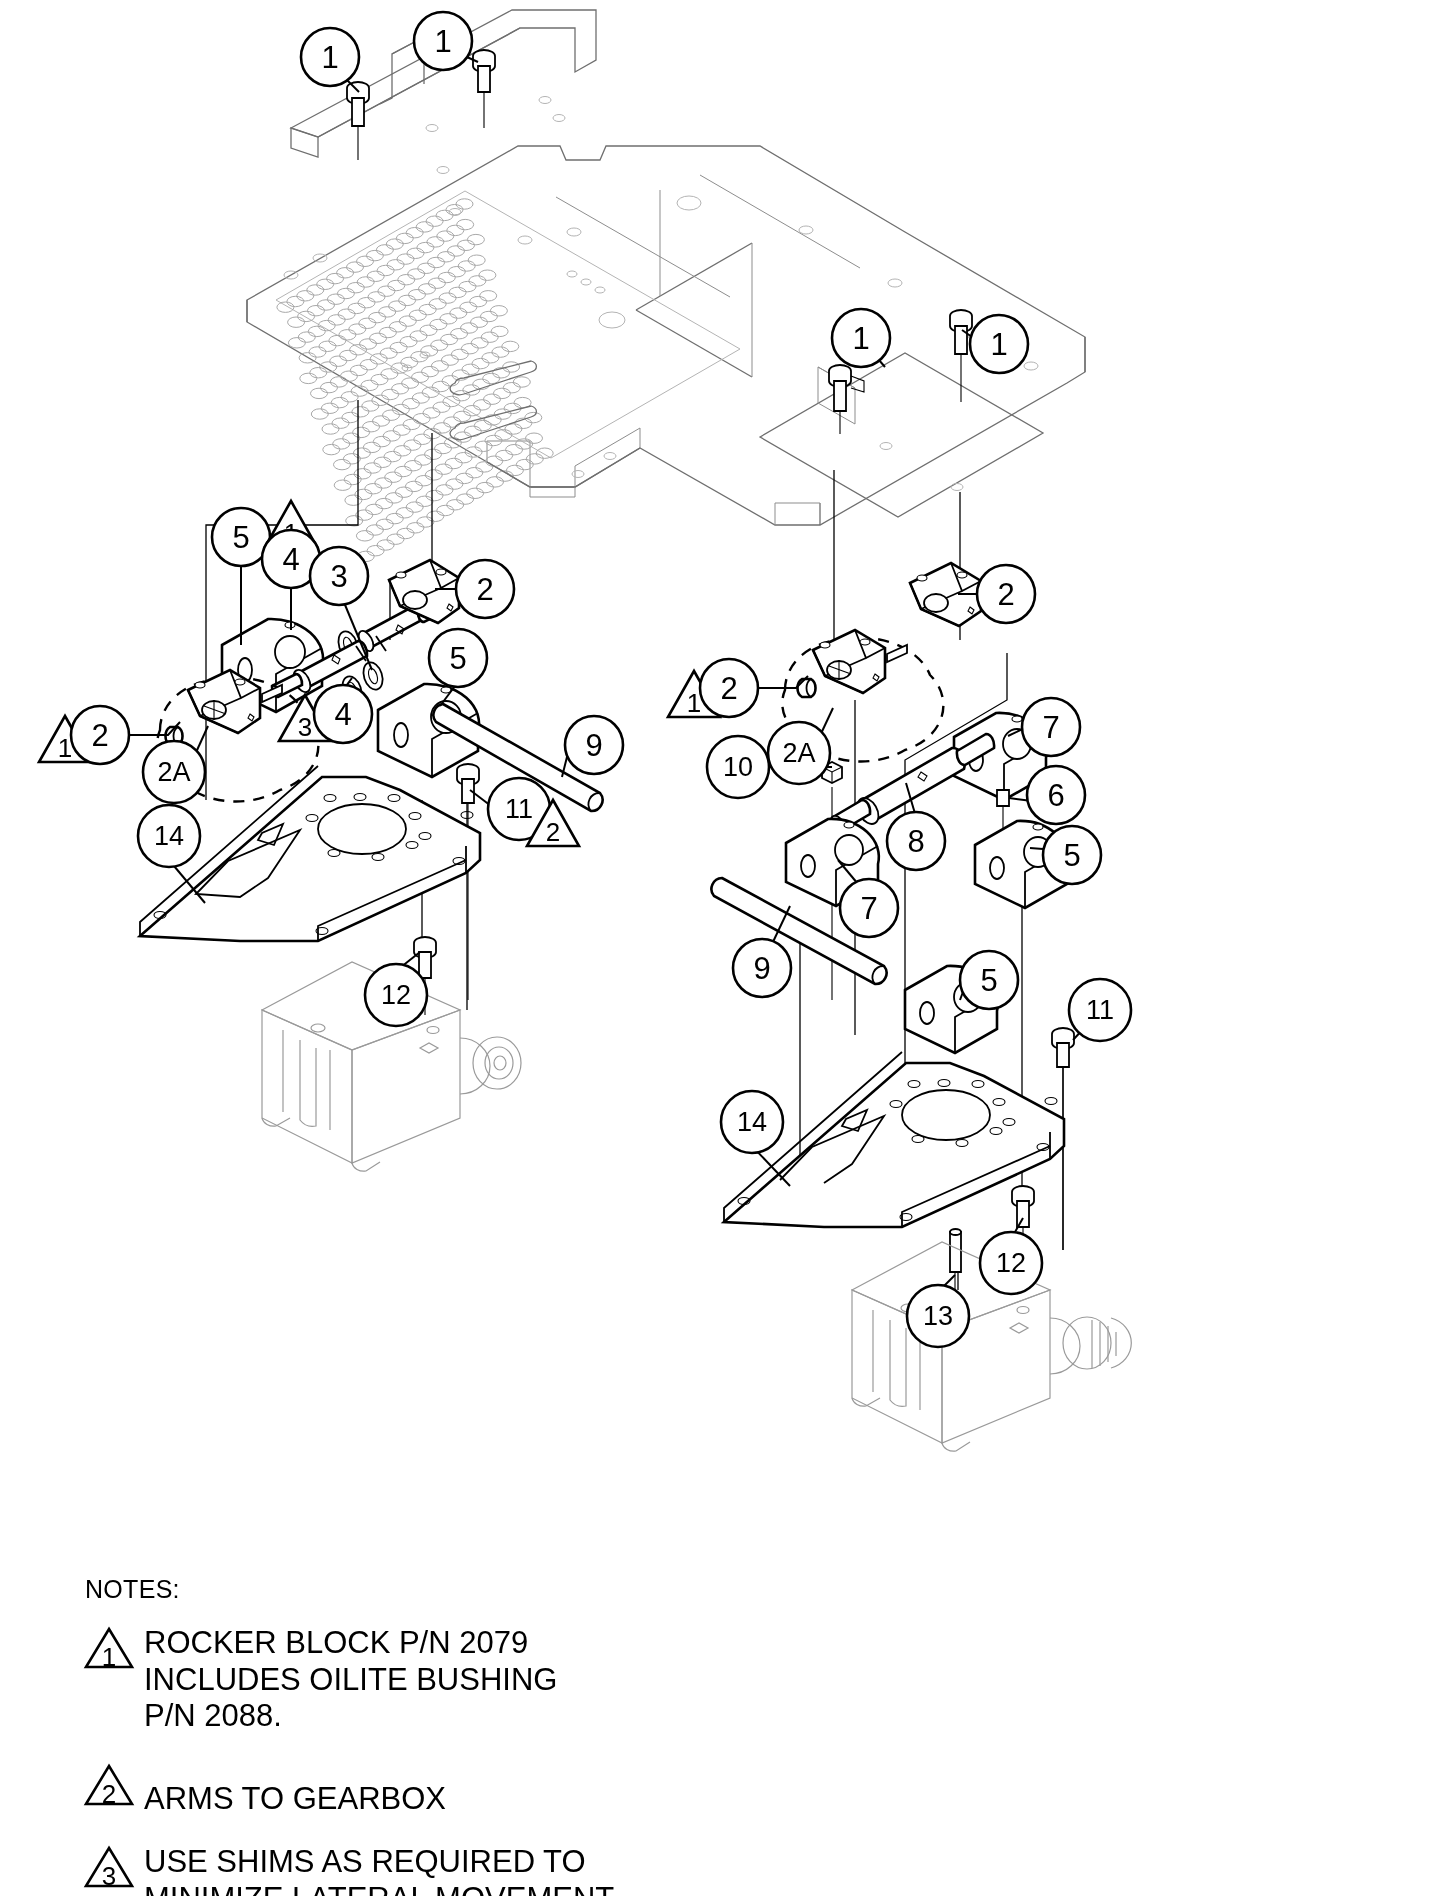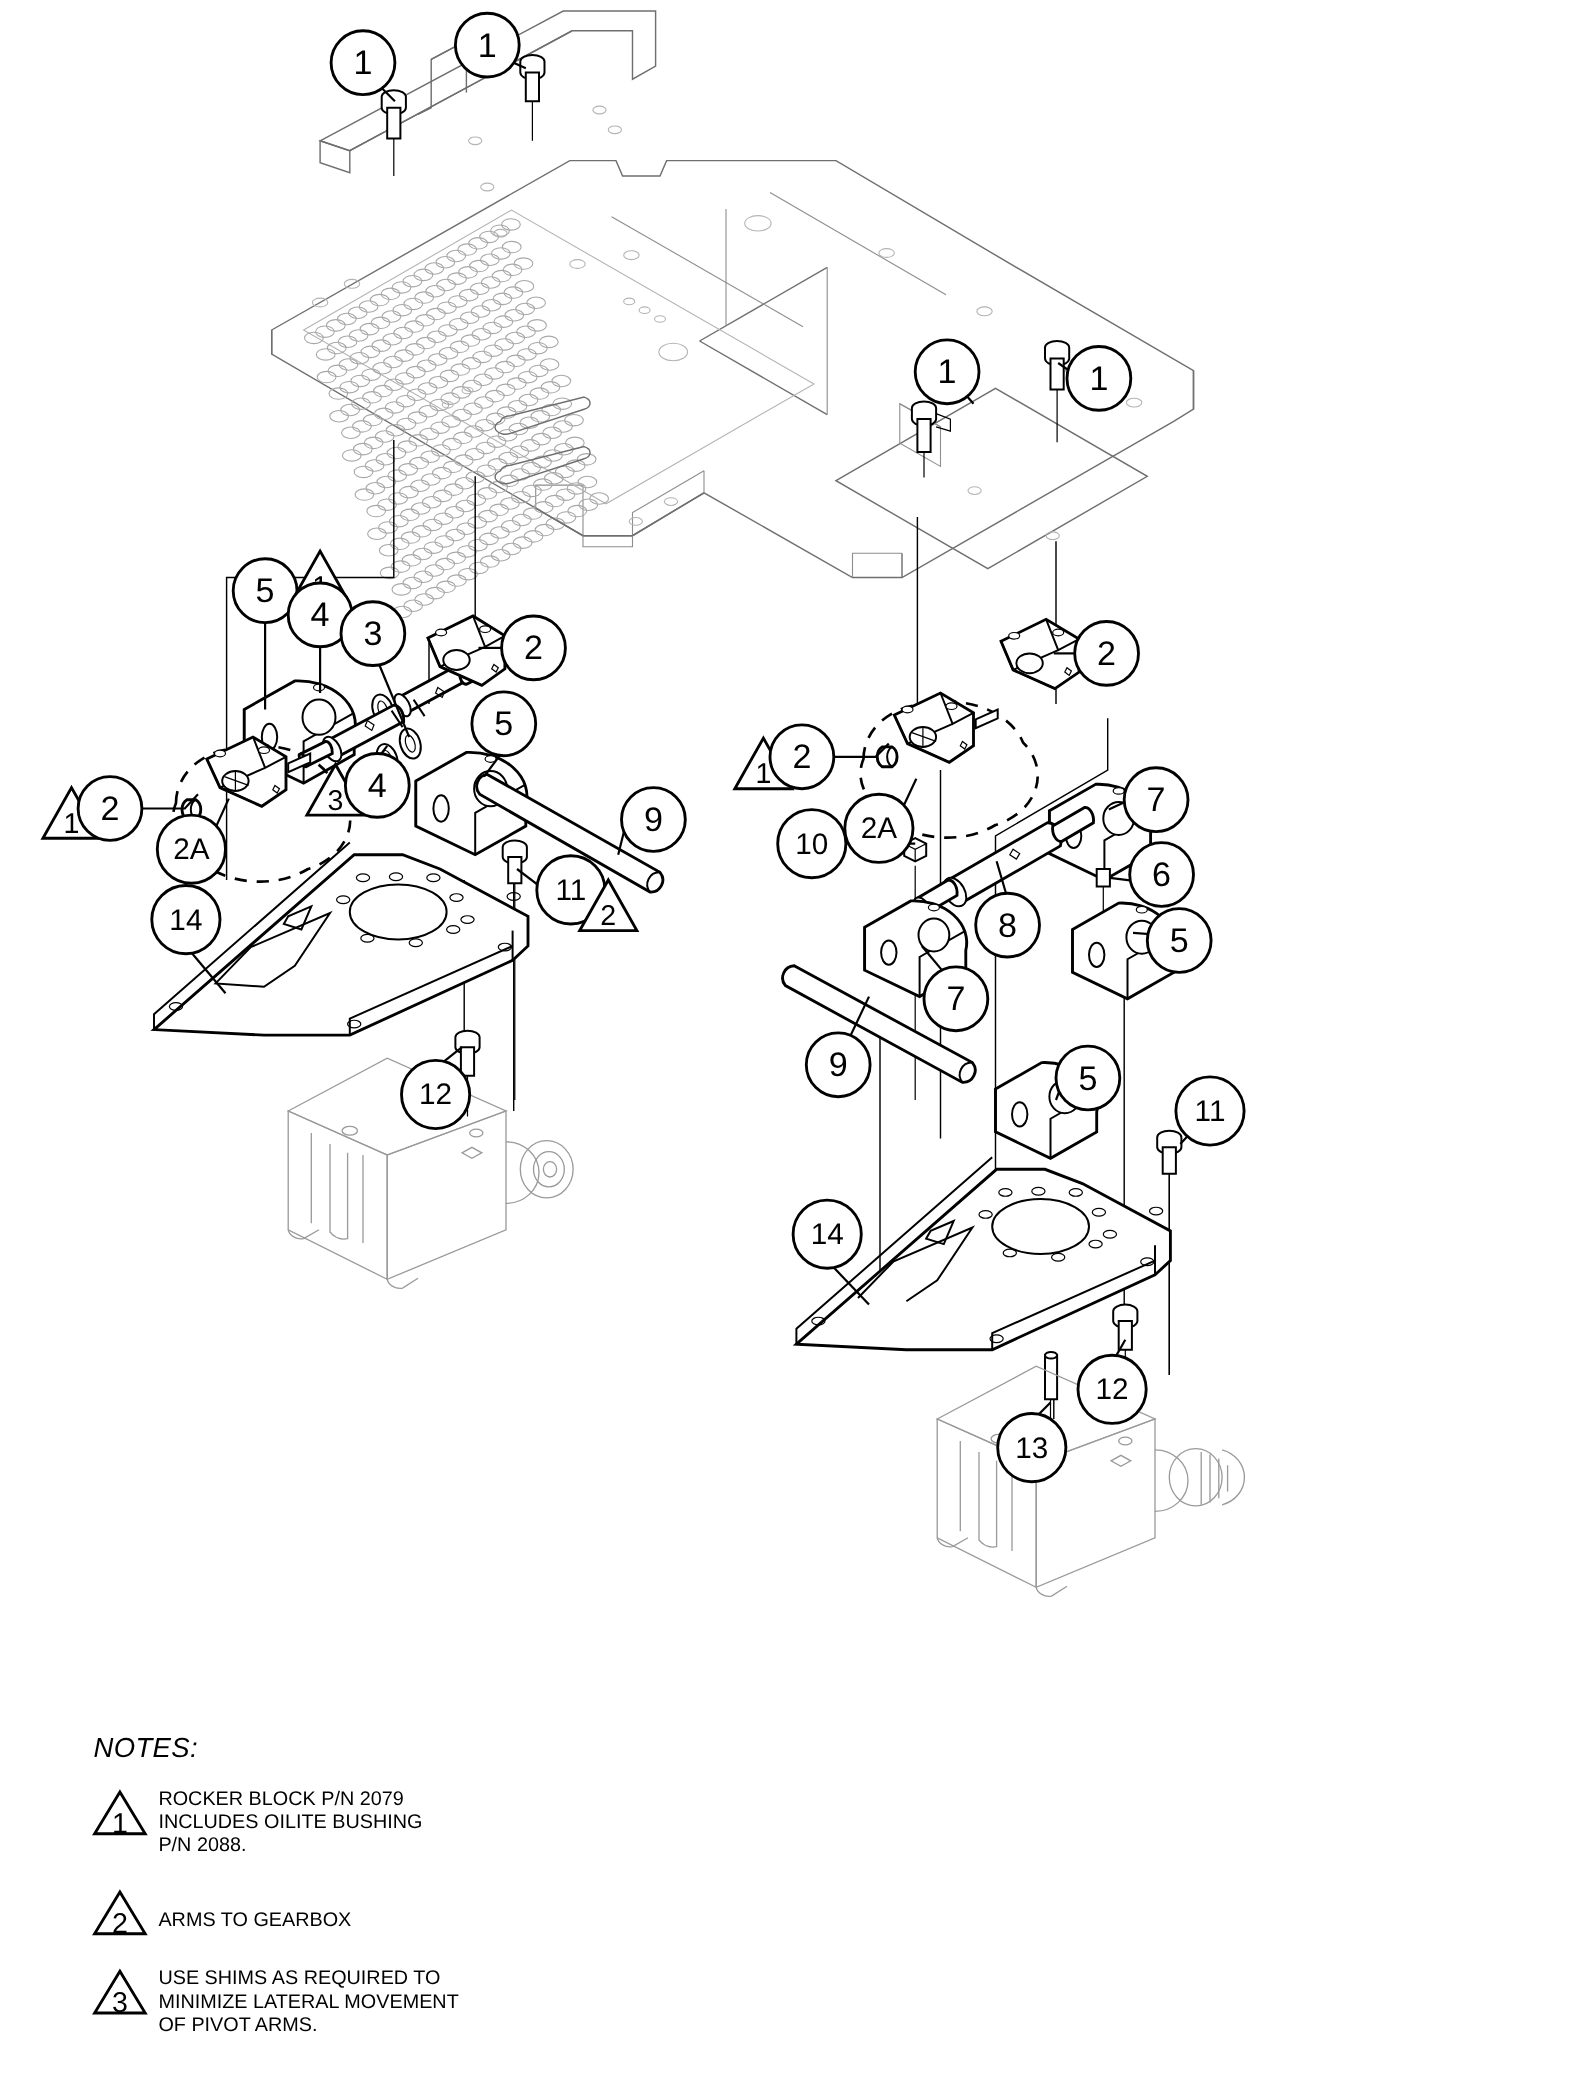--- a/index.html
+++ b/index.html
@@ -38,25 +38,25 @@
   text.tri{
     font-family:"Liberation Sans", sans-serif;
     font-size:26px;text-anchor:middle;dominant-baseline:central;fill:#000;
   }
 
   
   #notes{
     position:absolute;left:83px;top:1575px;width:560px;
   }
   #notes .notes-title{
-    font-size:25px;letter-spacing:.3px;margin:0 0 20px 2px;font-style:italic;
+    font-size:25px;letter-spacing:.3px;margin:0 0 20px 2px;
   }
   .note-row{display:flex;align-items:flex-start;margin-bottom:26px;}
   .note-tri{width:52px;flex:0 0 52px;margin-top:2px;}
-  .note-txt{font-size:18px;line-height:1.18;padding-left:9px;padding-top:1px;white-space:pre-line;}
+  .note-txt{font-size:31px;line-height:1.18;padding-left:9px;padding-top:1px;white-space:pre-line;}
   .note-row.n2 .note-txt{padding-top:20px;}
   .note-row.n3{margin-top:6px;}
 </style>
 </head>
 <body>
 
 <div id="sheet">
 
 <svg id="drawing" viewBox="0 0 1445 1896">
 

